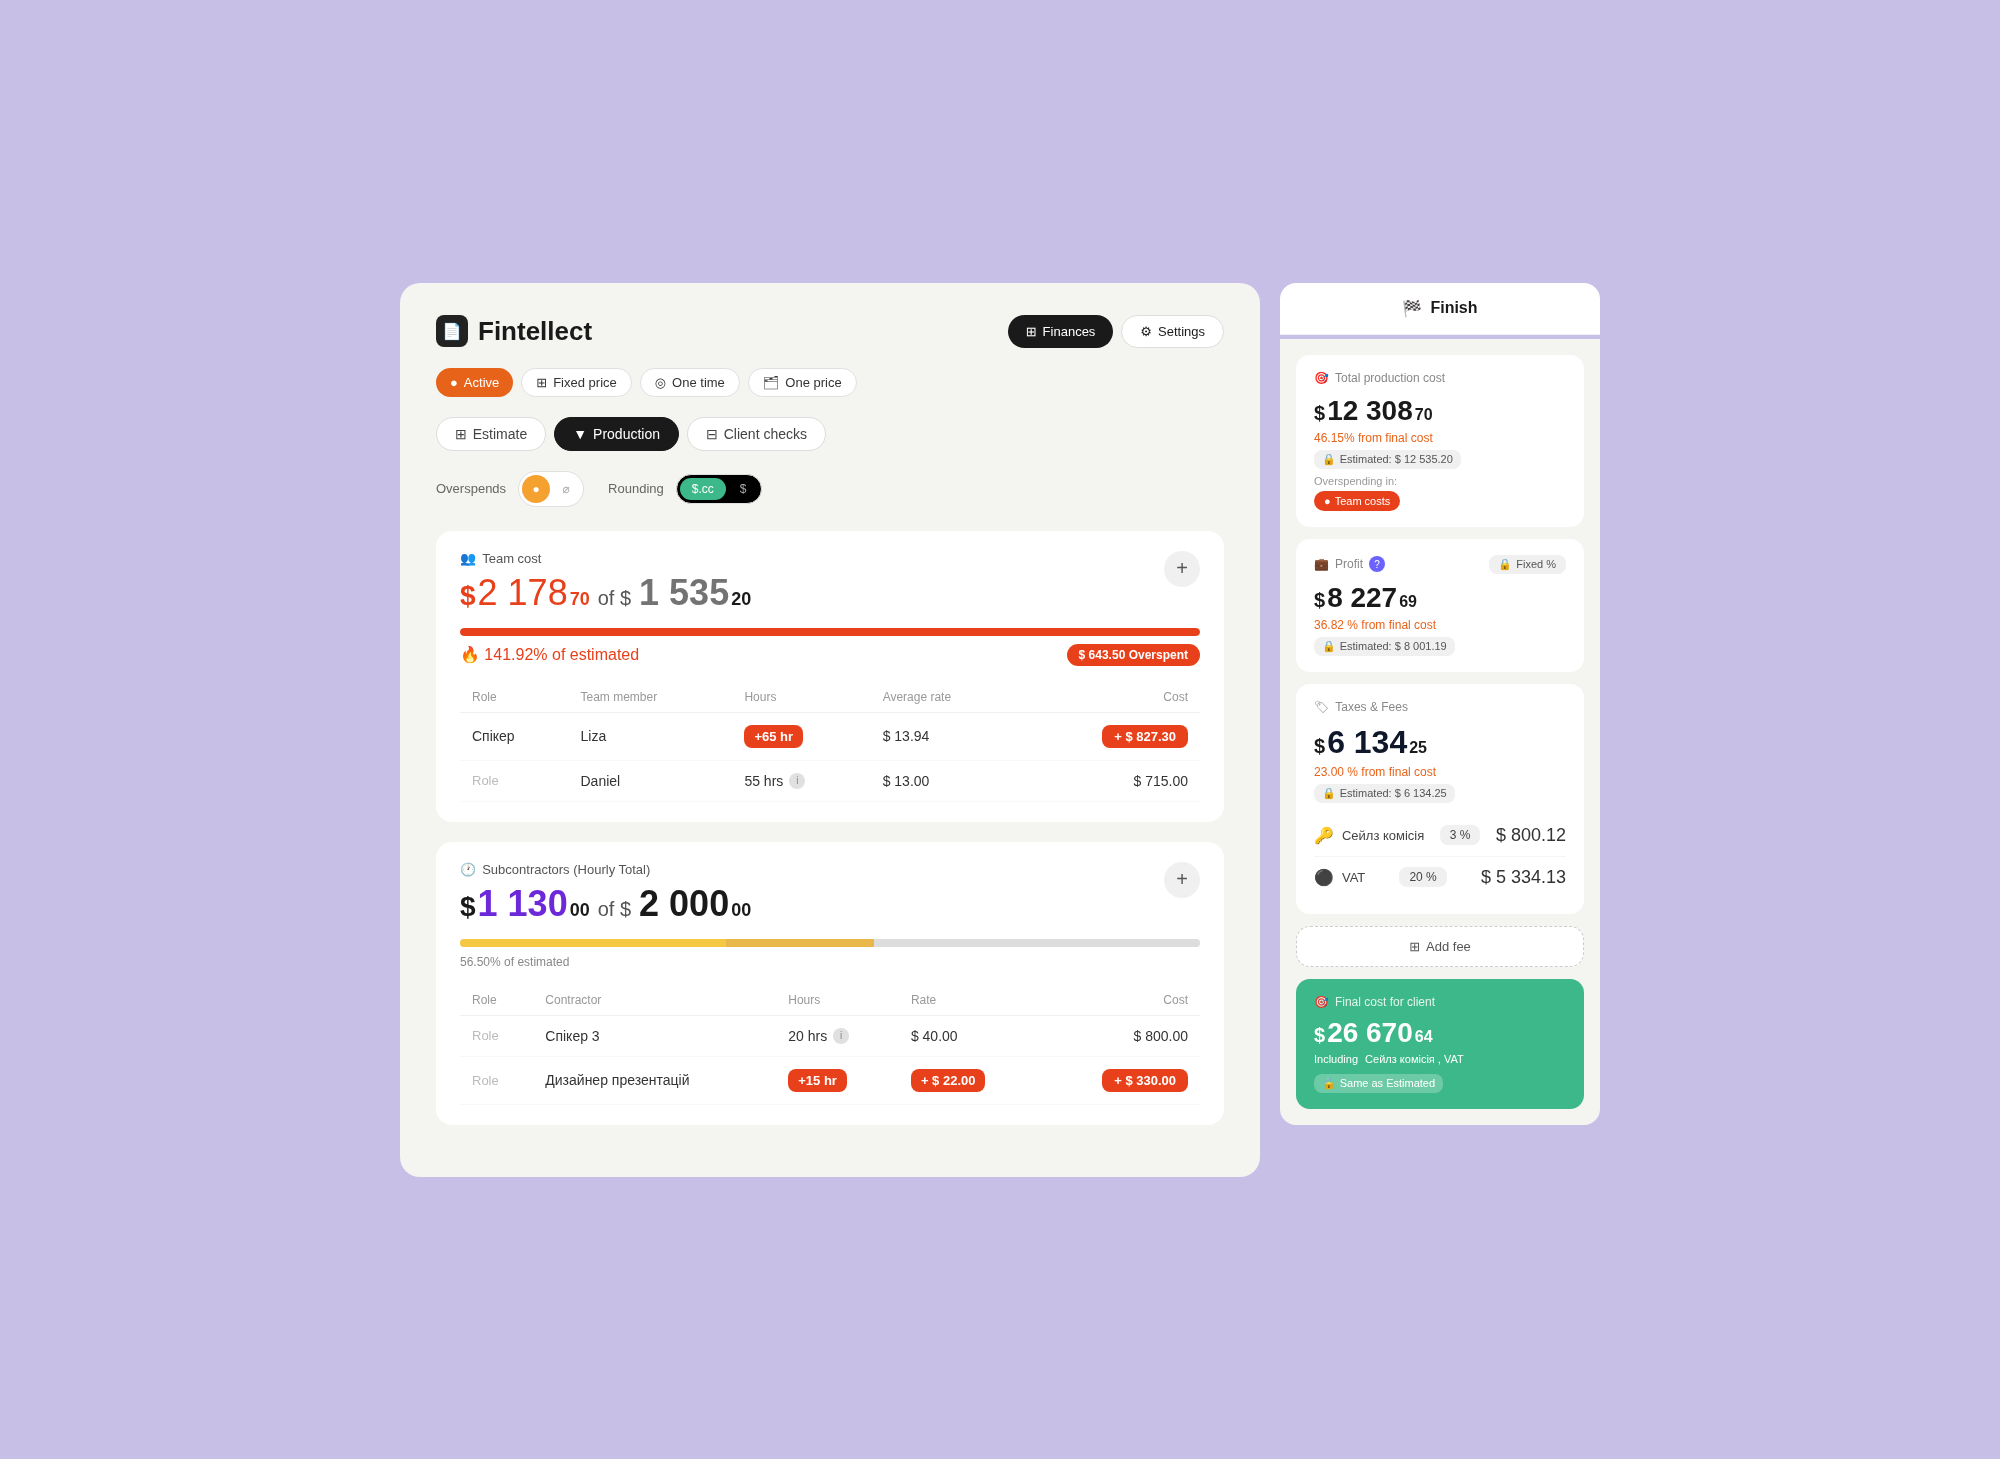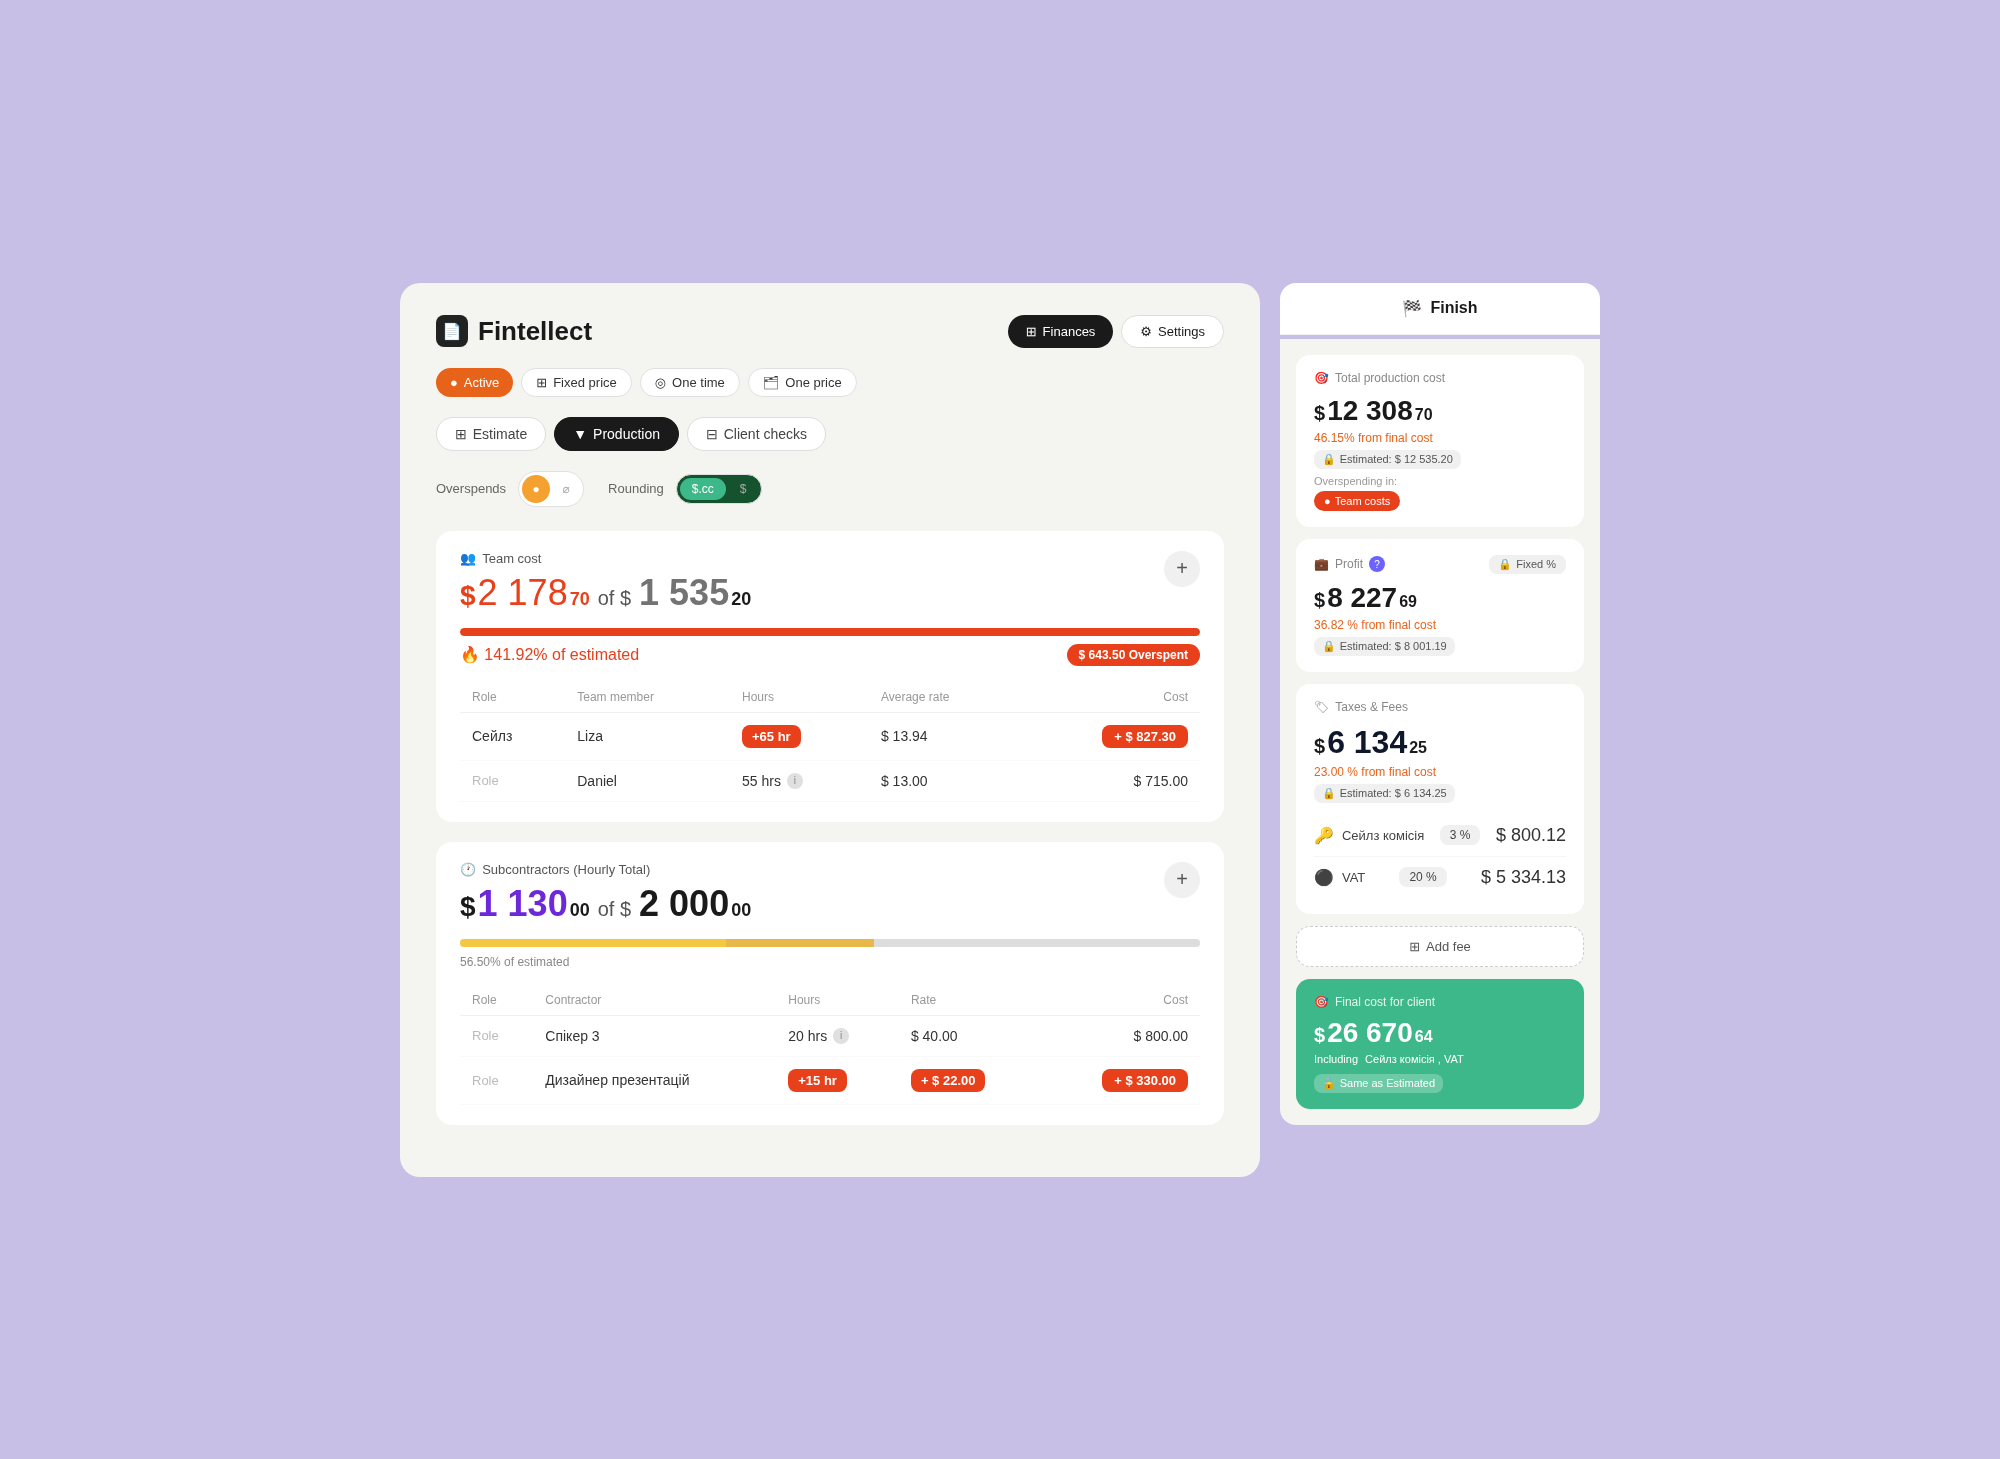--- a/index.html
+++ b/index.html
@@ -158,21 +158,21 @@
     }
     .toggle-btn.on { background: #f4a130; color: white; }
     .toggle-btn.off { background: transparent; color: #aaa; }
     .rounding-label {
       font-size: 13px;
       color: #666;
       margin-left: 12px;
     }
     .rounding-group {
       display: flex;
-      background: #14532d;
+      background: #000000;
       border-radius: 20px;
       padding: 3px;
       gap: 2px;
       border: 1px solid #e0e0e0;
     }
     .rounding-btn {
       padding: 4px 12px;
       border-radius: 20px;
       border: none;
       cursor: pointer;
@@ -596,21 +596,21 @@
           <tr>
             <th>Role</th>
             <th>Team member</th>
             <th>Hours</th>
             <th>Average rate</th>
             <th style="text-align:right;">Cost</th>
           </tr>
         </thead>
         <tbody>
           <tr>
-            <td>Сейлз</td>
+            <td>Спікер</td>
             <td>Liza</td>
             <td>
               <span class="badge-red">+65 hr</span>
             </td>
             <td>$ 13.94</td>
             <td class="cost-cell">
               <span class="badge-green-cost">+ $ 827.30</span>
             </td>
           </tr>
           <tr>

